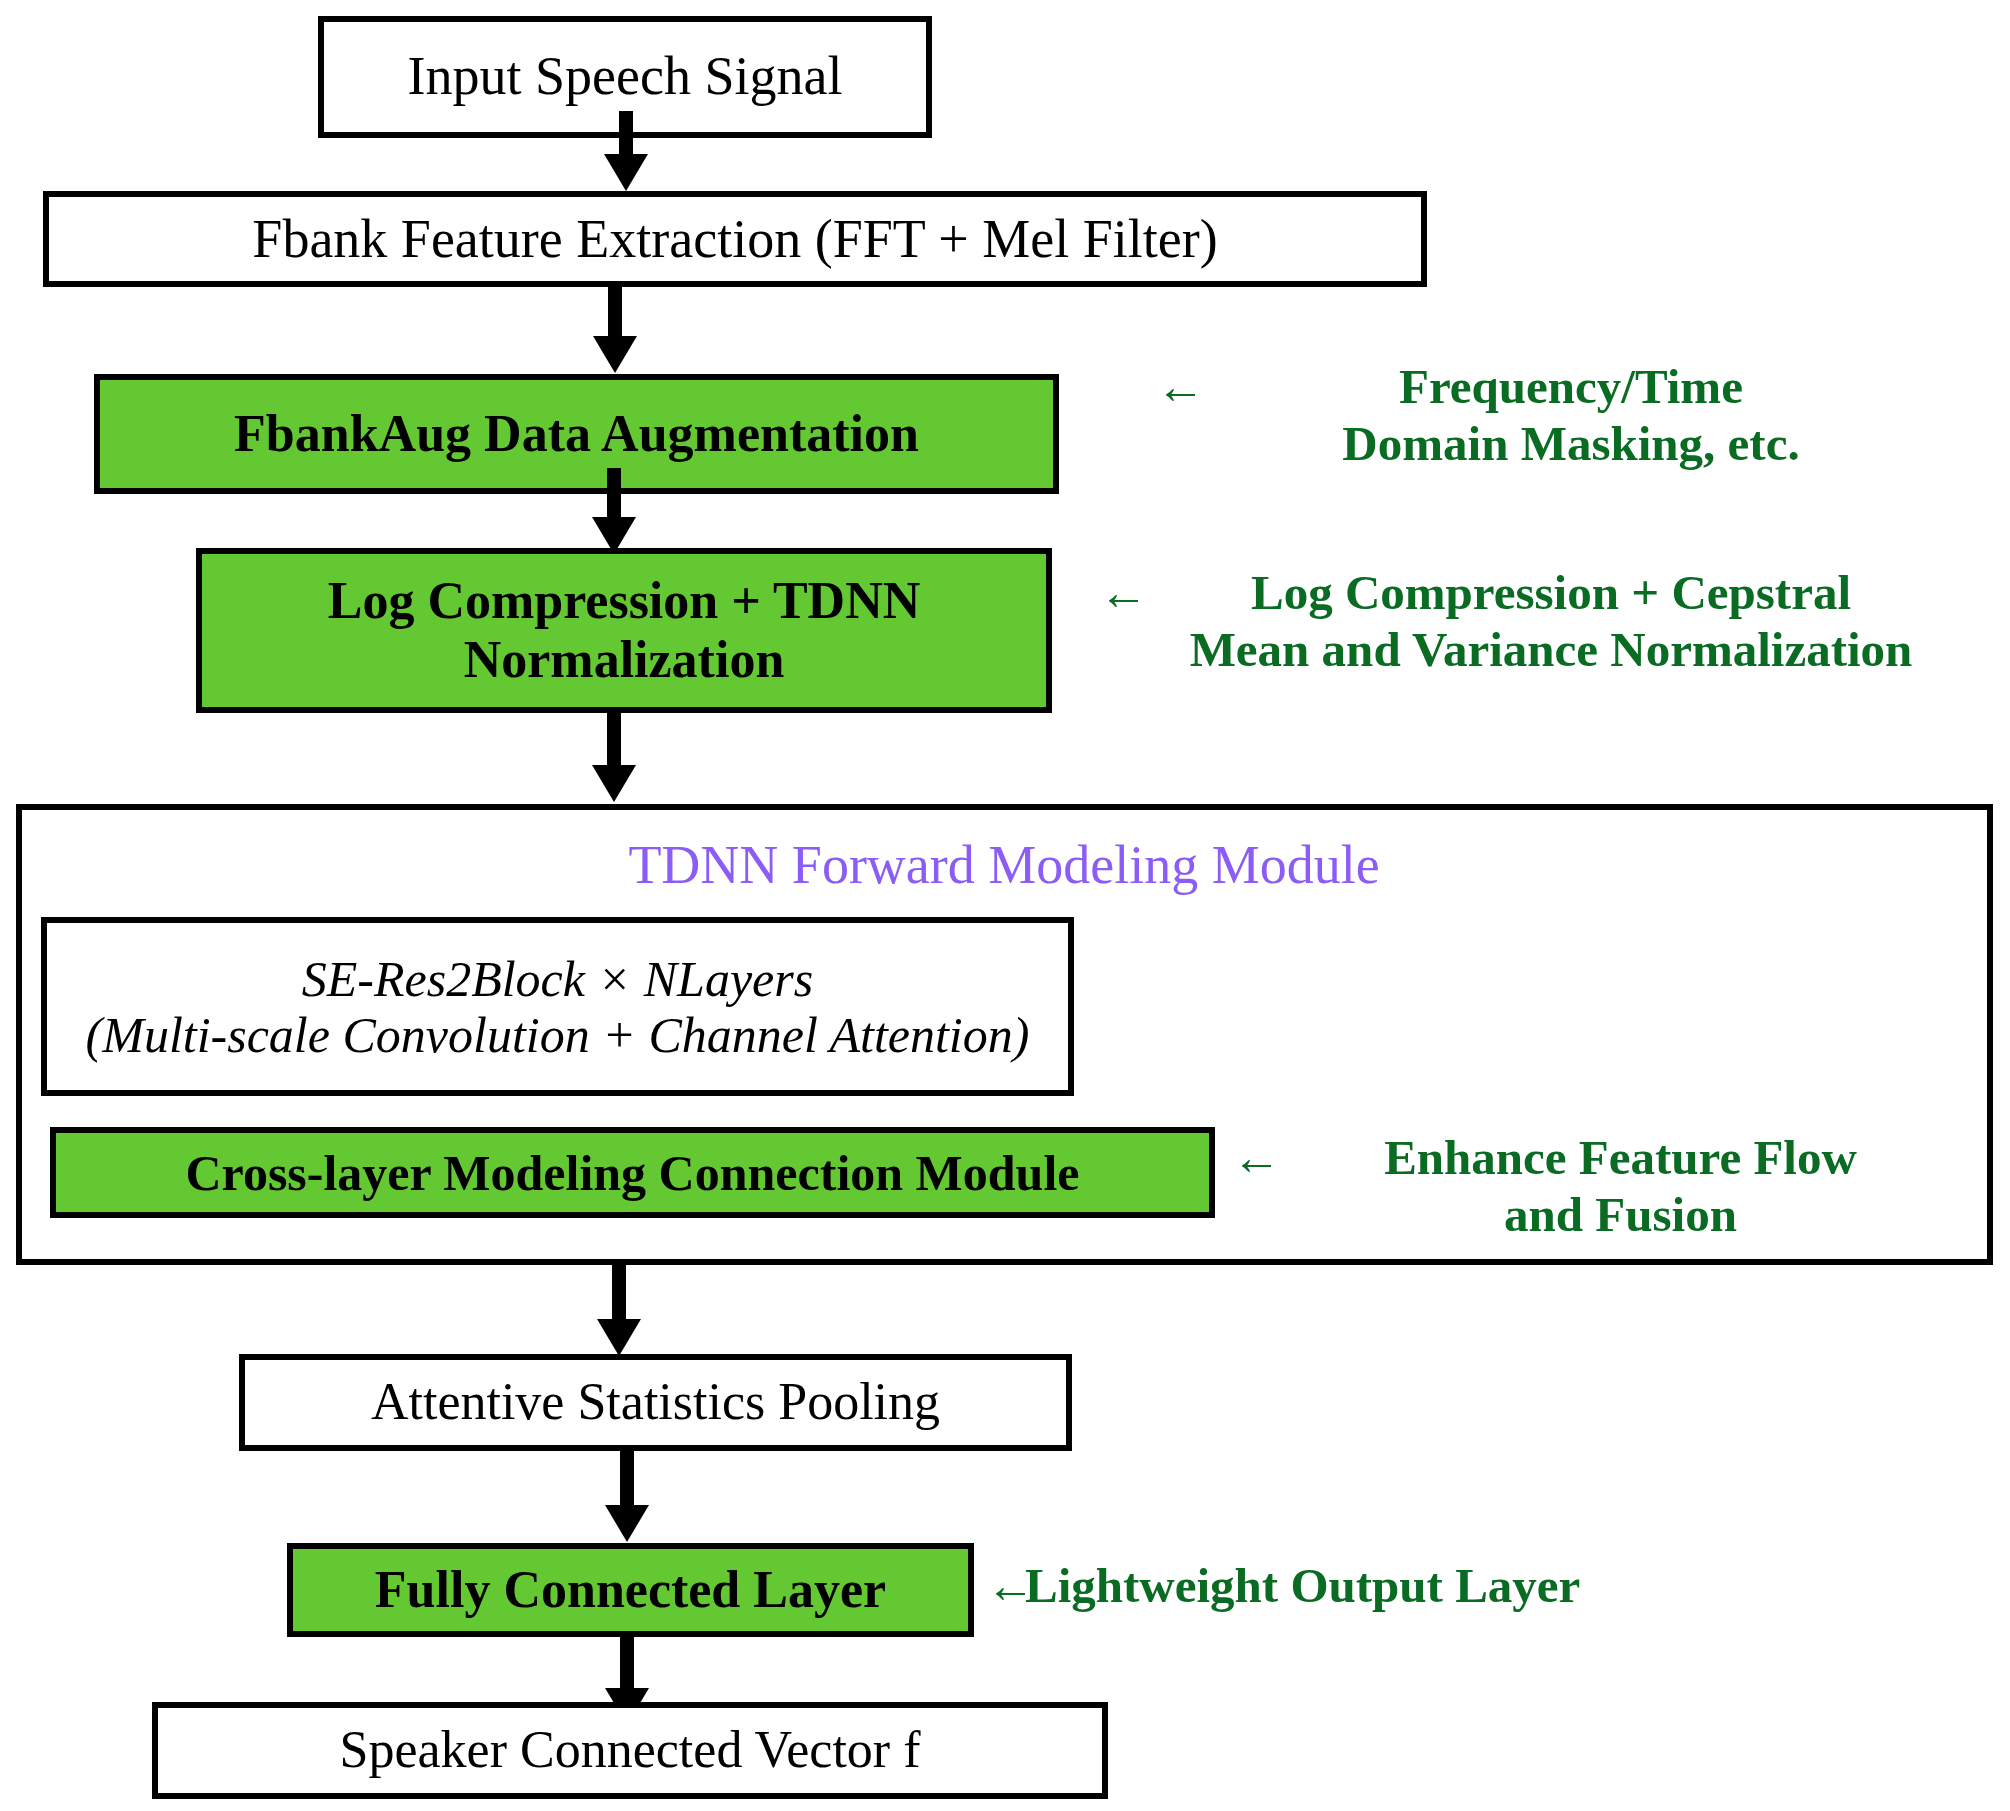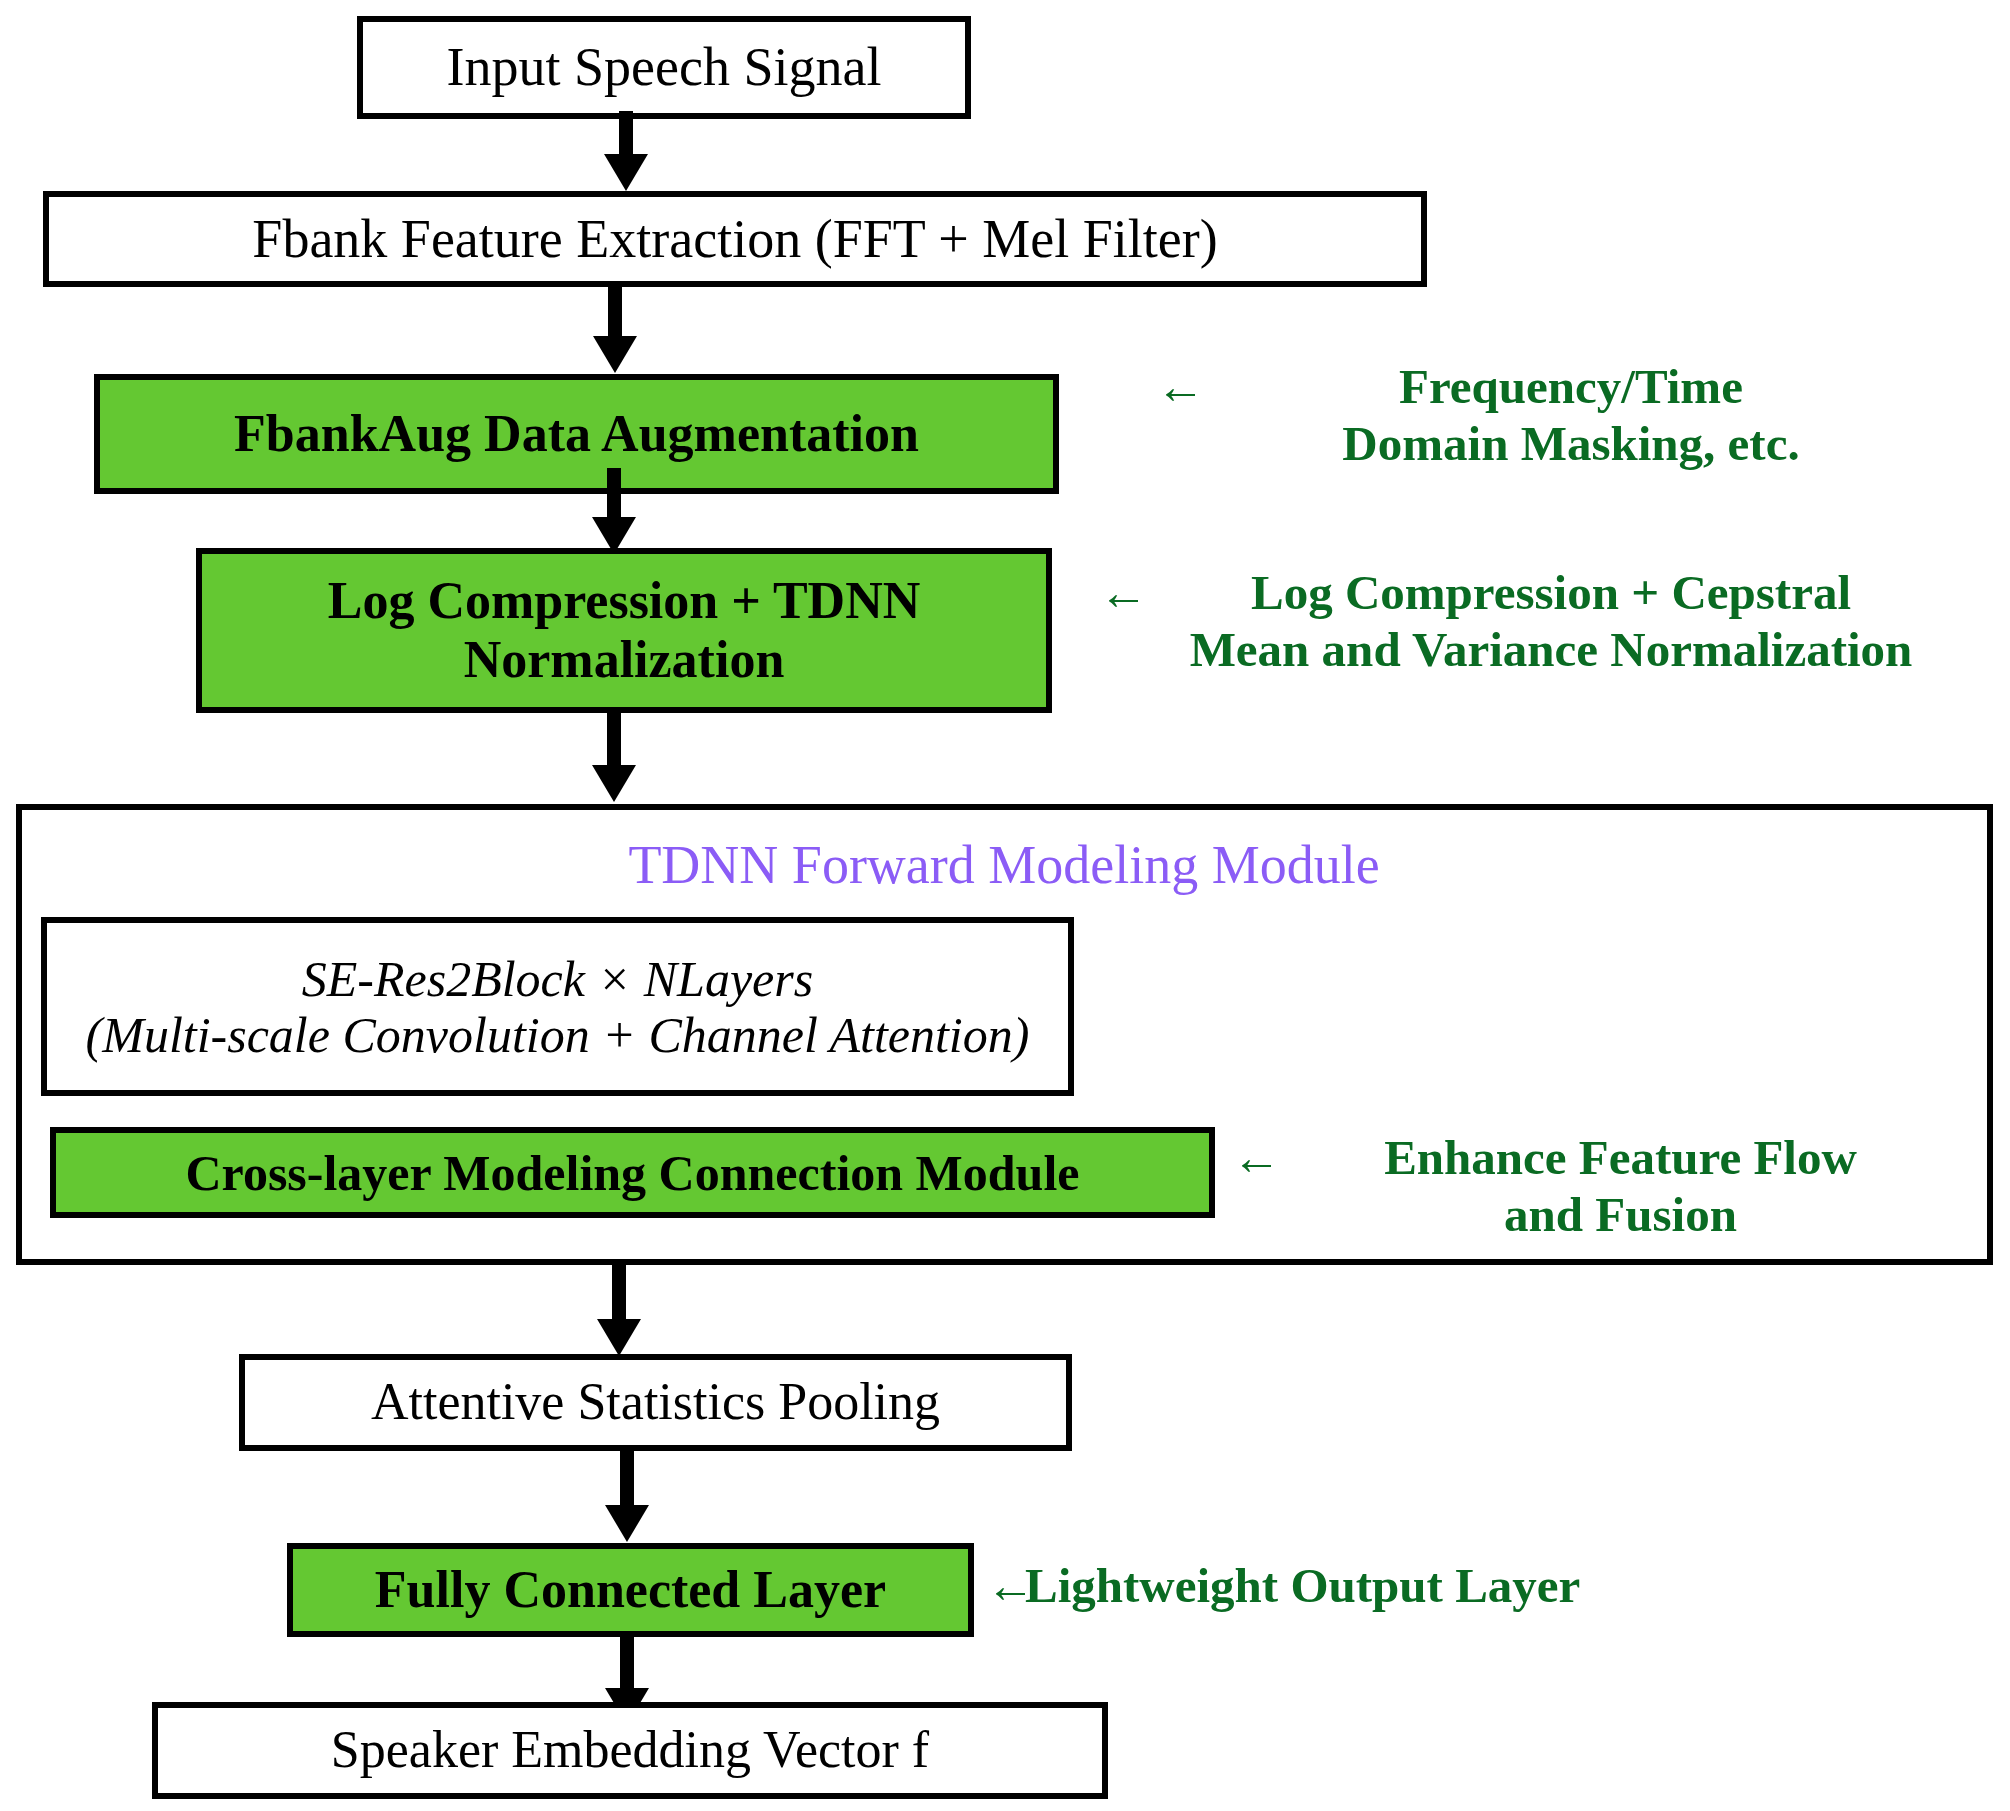--- a/index.html
+++ b/index.html
@@ -87,21 +87,21 @@
     font-weight: bold;
     line-height: 1.16;
     white-space: pre-line;
   }
 </style>
 </head>
 <body>
 
 <div id="canvas">
 
-  <div class="node plain" style="left:318px; top:15.6px; width:614px; height:103px; font-size:54px;margin-left:39px;">
+  <div class="node plain" style="left:318px; top:15.6px; width:614px; height:122px; font-size:54px;">
     <span class="txt">Input Speech Signal</span>
   </div>
 
   <div class="arrow" style="left:626px; top:111px; height:80px;">
     <div class="shaft" style="height:45px;"></div>
     <div class="head" style="top:43px;"></div>
   </div>
 
   <div class="node plain" style="left:43px; top:191px; width:1384px; height:96px; font-size:54px;">
     <span class="txt">Fbank Feature Extraction (FFT + Mel Filter)</span>
@@ -176,17 +176,17 @@
 
   <div class="annot" style="left:1025px; top:1558px; font-size:49px;"><span>Lightweight Output Layer</span></div>
   <div class="annot" style="left:986px; top:1558px; font-size:49px;">←</div>
 
   <div class="arrow" style="left:627px; top:1636px; height:91px;">
     <div class="shaft" style="height:54px;"></div>
     <div class="head" style="top:52px;"></div>
   </div>
 
   <div class="node plain" style="left:152px; top:1702px; width:956px; height:97px; font-size:52px;">
-    <span class="txt">Speaker Embedding Vector f</span>
+    <span class="txt">Speaker Connected Vector f</span>
   </div>
 
 </div>
 
 
 </body></html>

